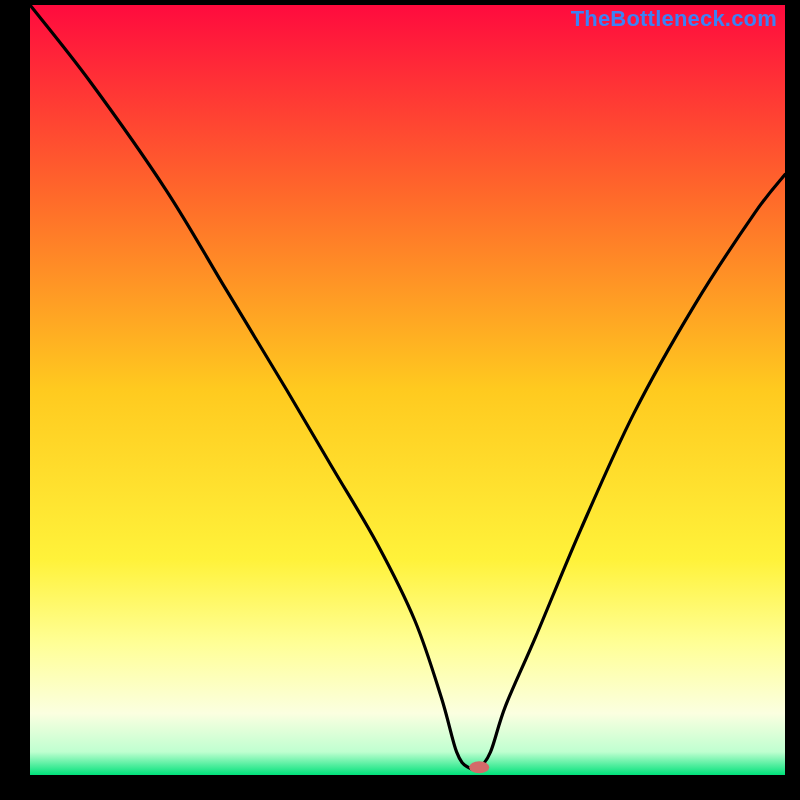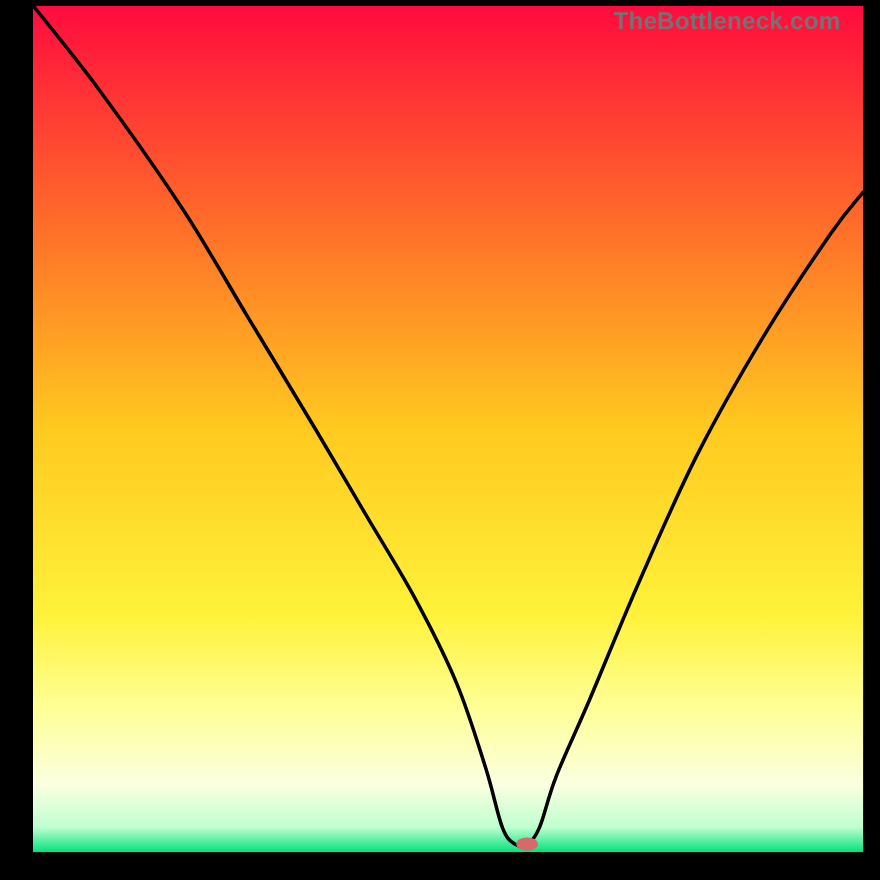--- a/index.html
+++ b/index.html
@@ -20,25 +20,25 @@
     position: absolute;
     left: 30px;
     top: 5px;
     width: 755px;
     height: 770px;
     overflow: hidden;
   }
   .watermark {
     position: absolute;
     top: 6px;
-    right: 36px;
+    right: 23px;
     font-family: Arial, Helvetica, sans-serif;
     font-size: 22px;
     font-weight: 600;
-    color: #737373;
+    color: #3b82f6;
     letter-spacing: 0.2px;
     user-select: none;
   }
   svg { display: block; }
 </style>
 </head>
 <body>
 
 <div class="frame">
   <div class="plot-area">

